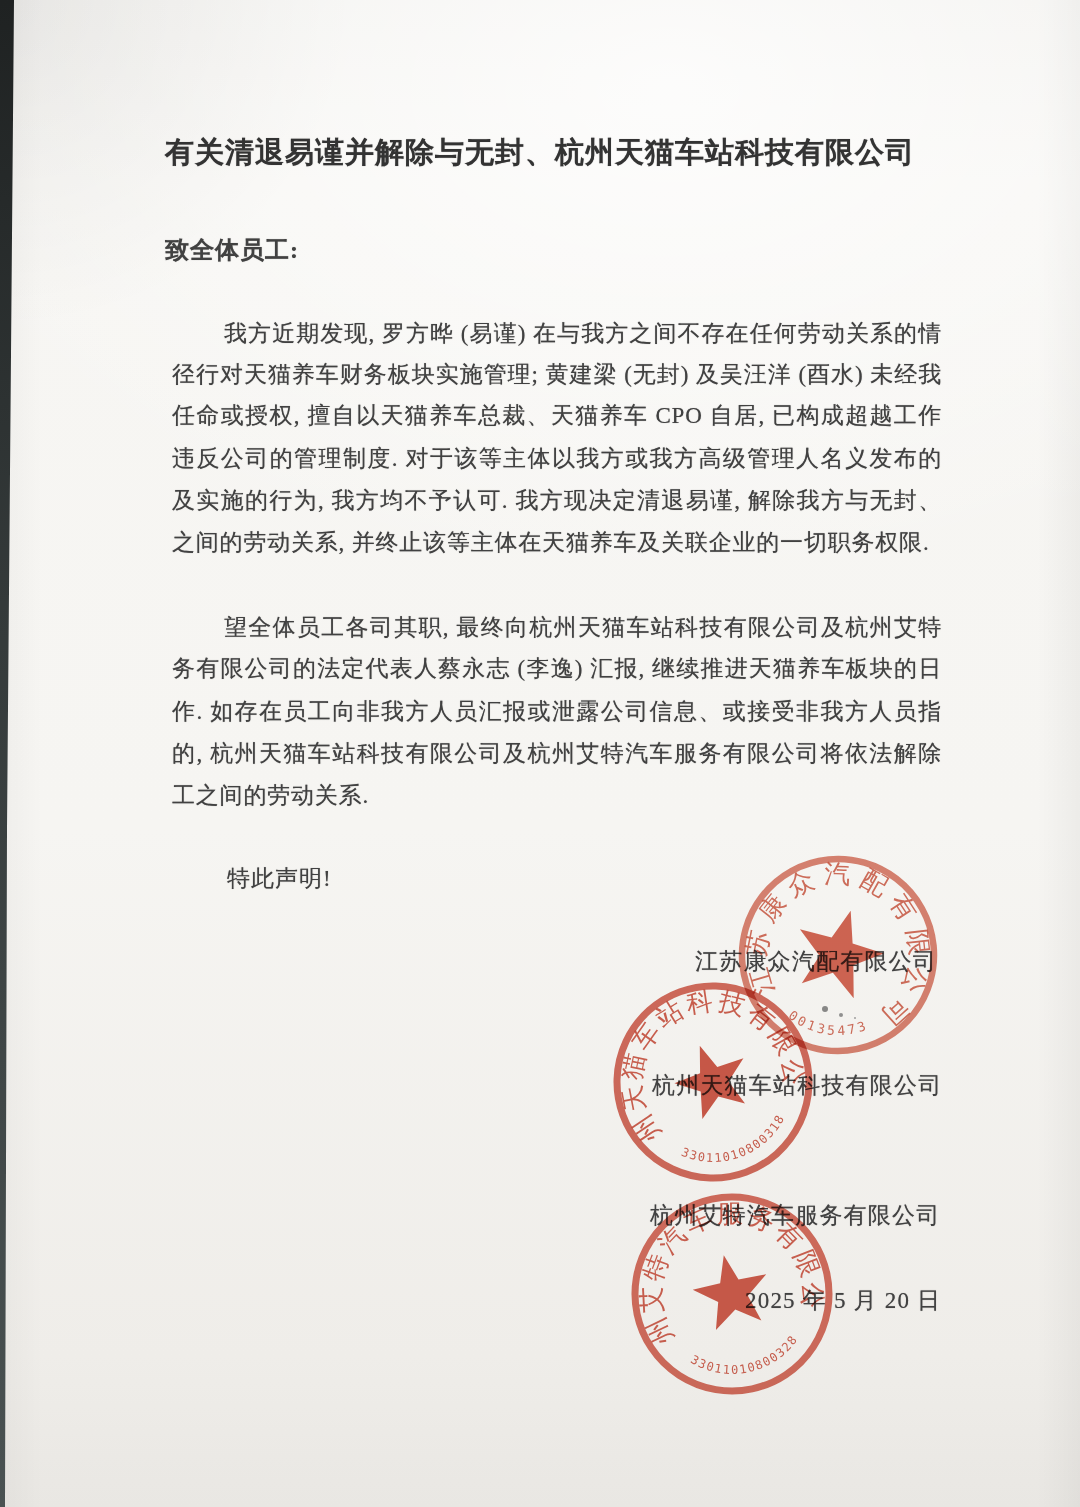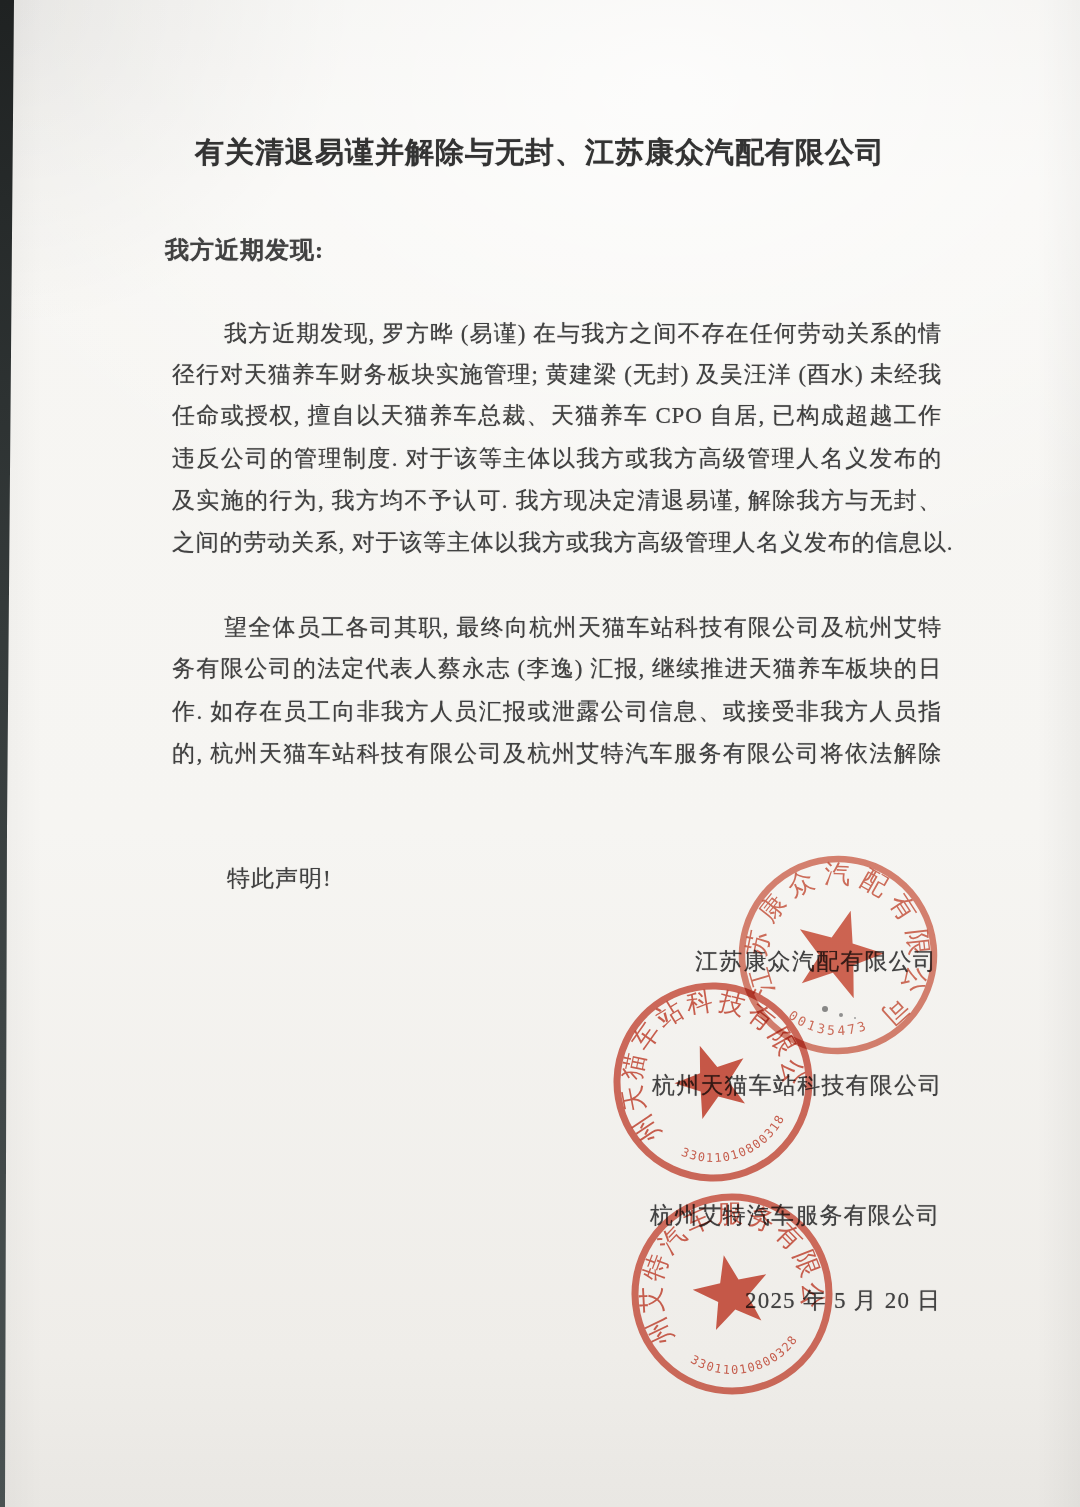--- a/index.html
+++ b/index.html
@@ -28,34 +28,35 @@
   .seal{position:absolute;mix-blend-mode:multiply;opacity:.93;filter:blur(.45px);}
   .specks{position:absolute;left:822px;top:1006px;width:6px;height:6px;border-radius:50%;
     background:#6d6d6d;box-shadow:16px 6px 0 -1px #787878,30px 9px 0 -2px #8a8a8a;opacity:.8;}
 </style>
 </head>
 <body>
 
 <div class="photo">
   <div class="edge"></div>
 
-  <div class="txt title">有关清退易谨并解除与无封、江苏康众汽配有限公司</div>
-  <div class="txt salut">我方近期发现:</div>
+  <div class="txt title">有关清退易谨并解除与无封、杭州天猫车站科技有限公司</div>
+  <div class="txt salut">致全体员工:</div>
 
   <div class="txt line jl ind" style="top:318px">我方近期发现, 罗方晔 (易谨) 在与我方之间不存在任何劳动关系的情况下,</div>
   <div class="txt line jl" style="top:359px">径行对天猫养车财务板块实施管理; 黄建梁 (无封) 及吴汪洋 (酉水) 未经我方</div>
   <div class="txt line jl" style="top:400px">任命或授权, 擅自以天猫养车总裁、天猫养车 CPO 自居, 已构成超越工作权限、</div>
   <div class="txt line jl" style="top:443px">违反公司的管理制度. 对于该等主体以我方或我方高级管理人名义发布的信息以</div>
   <div class="txt line jl" style="top:485px">及实施的行为, 我方均不予认可. 我方现决定清退易谨, 解除我方与无封、酉水</div>
-  <div class="txt line" style="top:527px">之间的劳动关系, 对于该等主体以我方或我方高级管理人名义发布的信息以.</div>
+  <div class="txt line" style="top:527px">之间的劳动关系, 并终止该等主体在天猫养车及关联企业的一切职务权限.</div>
 
   <div class="txt line jl ind" style="top:612px">望全体员工各司其职, 最终向杭州天猫车站科技有限公司及杭州艾特汽车服</div>
   <div class="txt line jl" style="top:653px">务有限公司的法定代表人蔡永志 (李逸) 汇报, 继续推进天猫养车板块的日常工</div>
   <div class="txt line jl" style="top:696px">作. 如存在员工向非我方人员汇报或泄露公司信息、或接受非我方人员指令行事</div>
   <div class="txt line jl" style="top:738px">的, 杭州天猫车站科技有限公司及杭州艾特汽车服务有限公司将依法解除与该员</div>
+  <div class="txt line" style="top:780px">工之间的劳动关系.</div>
 
   <div class="txt closing">特此声明!</div>
 
   <div class="txt sig" style="left:695px;top:946px">江苏康众汽配有限公司</div>
   <div class="txt sig" style="left:652px;top:1070px">杭州天猫车站科技有限公司</div>
   <div class="txt sig" style="left:650px;top:1200px">杭州艾特汽车服务有限公司</div>
   <div class="txt sig" style="left:745px;top:1285px">2025 年 5 月 20 日</div>
 
   <svg class="seal" style="left:728px;top:845px" width="220" height="220" viewBox="0 0 220 220">
     <g transform="rotate(16 110 110)">

